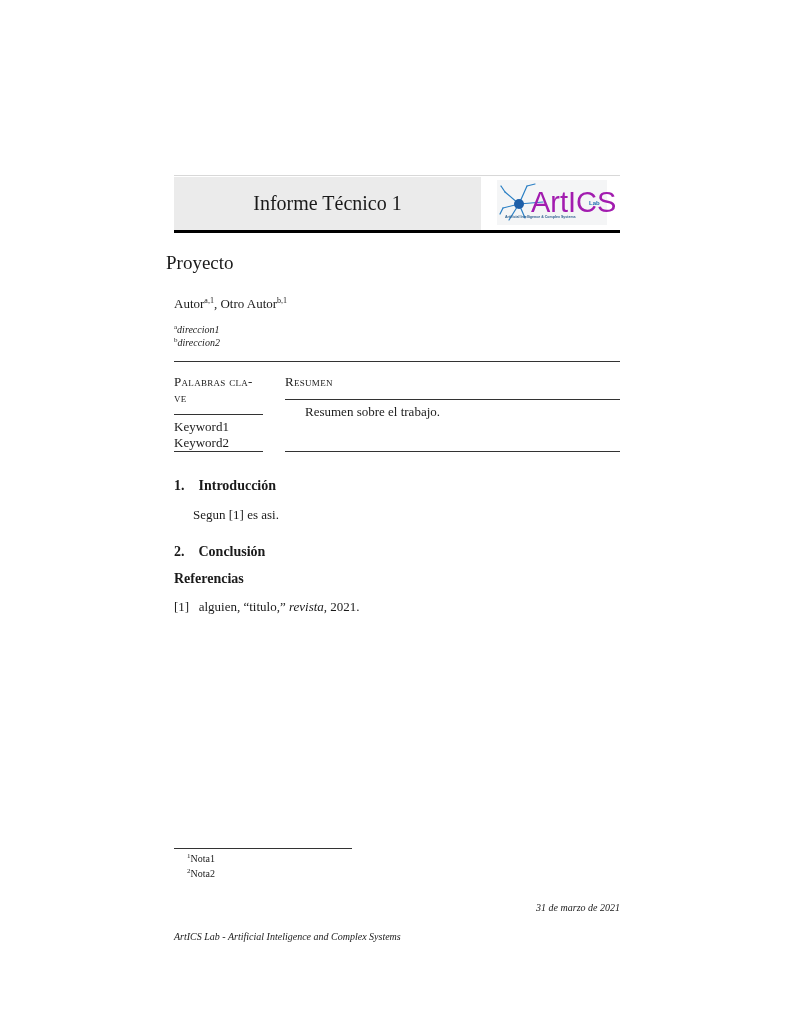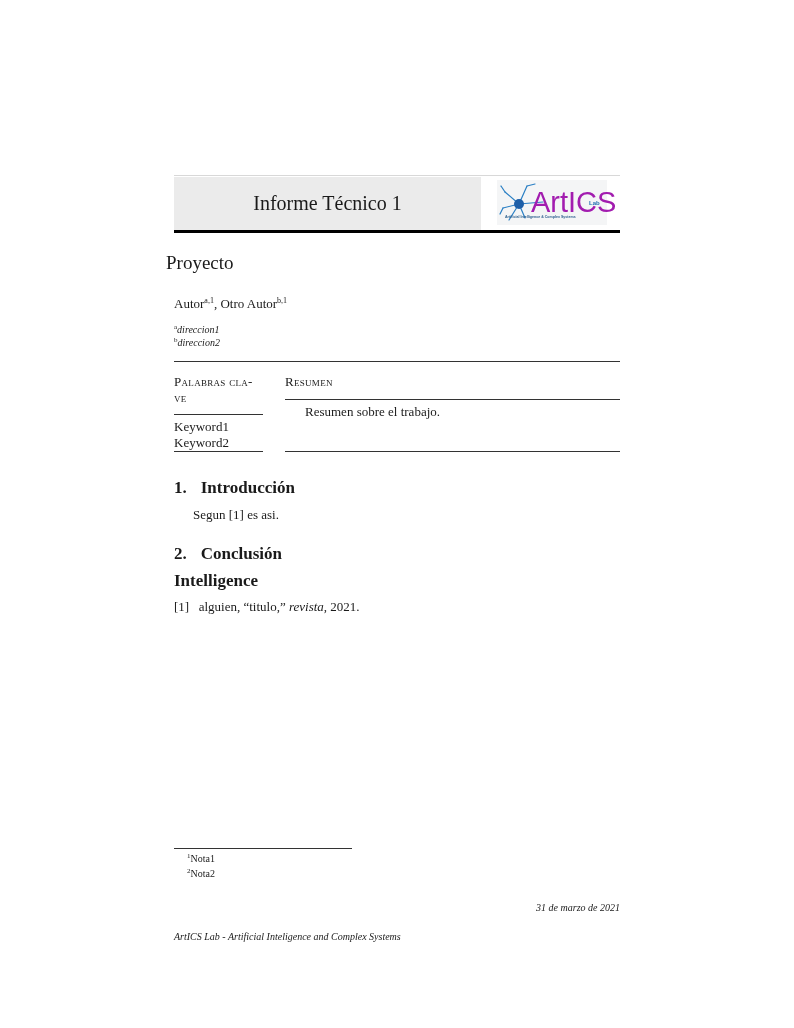--- a/index.html
+++ b/index.html
@@ -15,21 +15,21 @@
 
   .proj-title { left:166px; top:252px; font-size:19px; }
   .authors { left:174px; top:296px; font-size:13px; }
   .authors sup { font-size:8px; }
   .aff { left:174px; font-size:10px; font-style:italic; }
   .aff sup { font-size:7px; font-style:normal; }
 
   .rule { background:#333; height:1px; }
   .smallcaps { font-variant:small-caps; font-size:13px; letter-spacing:0.3px; }
   .body-text { font-size:13px; }
-  .h-sec { font-size:17px; font-weight:bold; }
+  .h-sec { font-size:14px; font-weight:bold; }
   .footer-text { font-size:10px; font-style:italic; }
 </style>
 </head>
 <body>
 
 <div class="abs top-rule"></div>
 <div class="abs header-box"></div>
 <div class="abs header-title serif">Informe Técnico 1</div>
 
 <div class="abs logo-box">
@@ -86,21 +86,21 @@
 
 <div class="abs h-sec serif" style="left:174px;top:478px;">
   <span>1.</span><span style="display:inline-block;width:14px;"></span><span>Introducción</span>
 </div>
 <div class="abs body-text serif" style="left:193px;top:507px;text-align:center;">Segun [1] es asi.</div>
 
 <div class="abs h-sec serif" style="left:174px;top:544px;">
   <span>2.</span><span style="display:inline-block;width:14px;"></span><span>Conclusión</span>
 </div>
 
-<div class="abs h-sec serif" style="left:174px;top:571px;">Intelligence</div>
+<div class="abs h-sec serif" style="left:174px;top:571px;">Referencias</div>
 
 <div class="abs body-text serif" style="left:174px;top:599px;">
   <span>[1]</span>
   <span style="display:inline-block;width:3px;"></span>
   <span>alguien,</span>
   <span>“titulo,”</span>
   <i>revista</i><span>, 2021.</span>
 </div>
 
 <div class="abs" style="left:174px;top:848px;width:178px;height:1px;background:#333;"></div>

